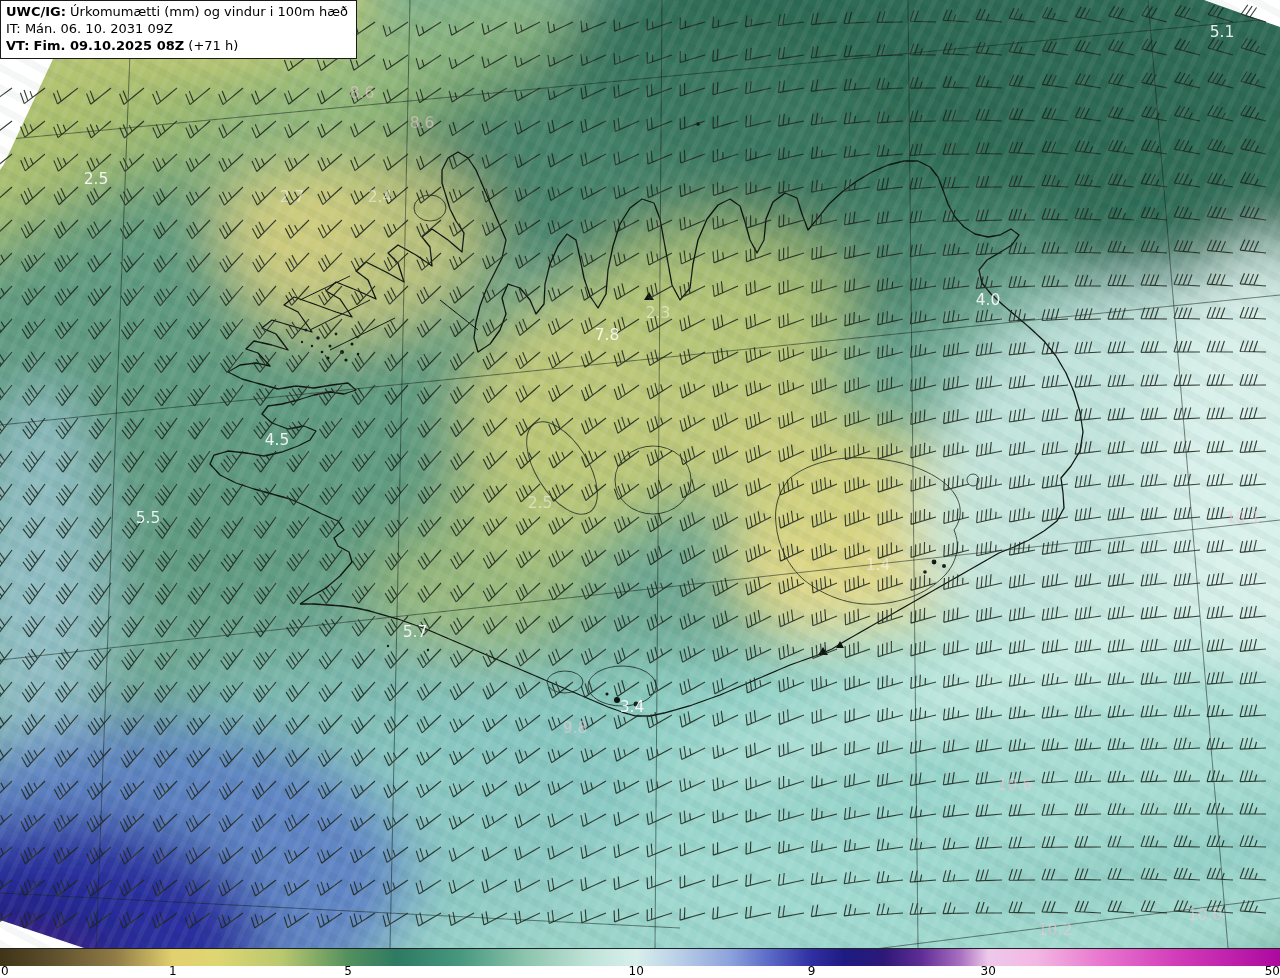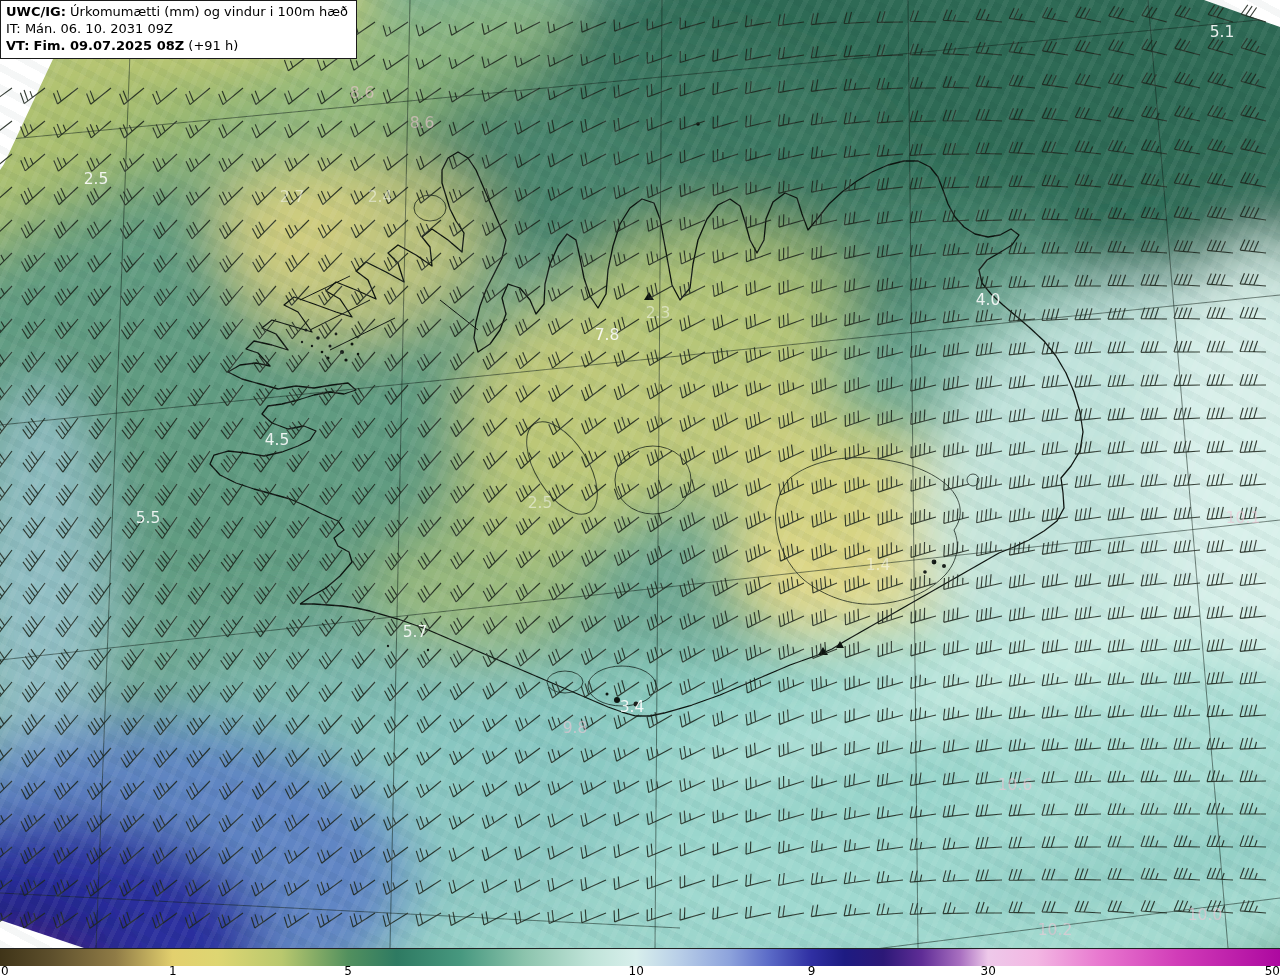--- a/index.html
+++ b/index.html
@@ -1277,22 +1277,22 @@
   <div>
     <span class="b">UWC/IG:</span>
     <span>Úrkomumætti (mm) og vindur i 100m hæð</span>
   </div>
   <div>
     <span>IT:</span>
     <span>Mán. 06. 10. 2031 09Z</span>
   </div>
   <div>
     <span class="b">VT:</span>
-    <span class="b">Fim. 09.07.2025 08Z</span>
-    <span>(+91 h)</span>
+    <span class="b">Fim. 09.10.2025 08Z</span>
+    <span>(+71 h)</span>
   </div>
 </div>
 
 <div id="colorbar">
   <div id="cbar-grad" style="background: linear-gradient(90deg, rgb(63, 52, 24) 0%, rgb(93, 79, 44) 4%, rgb(143, 123, 70) 9%, rgb(227, 208, 110) 13.5%, rgb(222, 214, 114) 17%, rgb(185, 200, 110) 22%, rgb(82, 144, 94) 27.2%, rgb(46, 122, 98) 31%, rgb(71, 152, 127) 36%, rgb(140, 196, 173) 41%, rgb(191, 227, 216) 46%, rgb(216, 239, 236) 49.7%, rgb(185, 207, 232) 53%, rgb(141, 163, 220) 57%, rgb(92, 108, 200) 60%, rgb(47, 47, 162) 63.4%, rgb(29, 27, 130) 66%, rgb(44, 24, 119) 69%, rgb(95, 45, 150) 72%, rgb(168, 111, 192) 75%, rgb(238, 201, 234) 77.2%, rgb(243, 183, 227) 81%, rgb(232, 119, 207) 86%, rgb(209, 60, 184) 92%, rgb(173, 8, 160) 100%);"></div>
   <div id="cbar-ticks">
         <span class="cbar-tick" style="left: 0%; transform: translateX(1px);">0</span>
         <span class="cbar-tick" style="left: 13.5%;">1</span>
         <span class="cbar-tick" style="left: 27.2%;">5</span>
         <span class="cbar-tick" style="left: 49.7%;">10</span>

